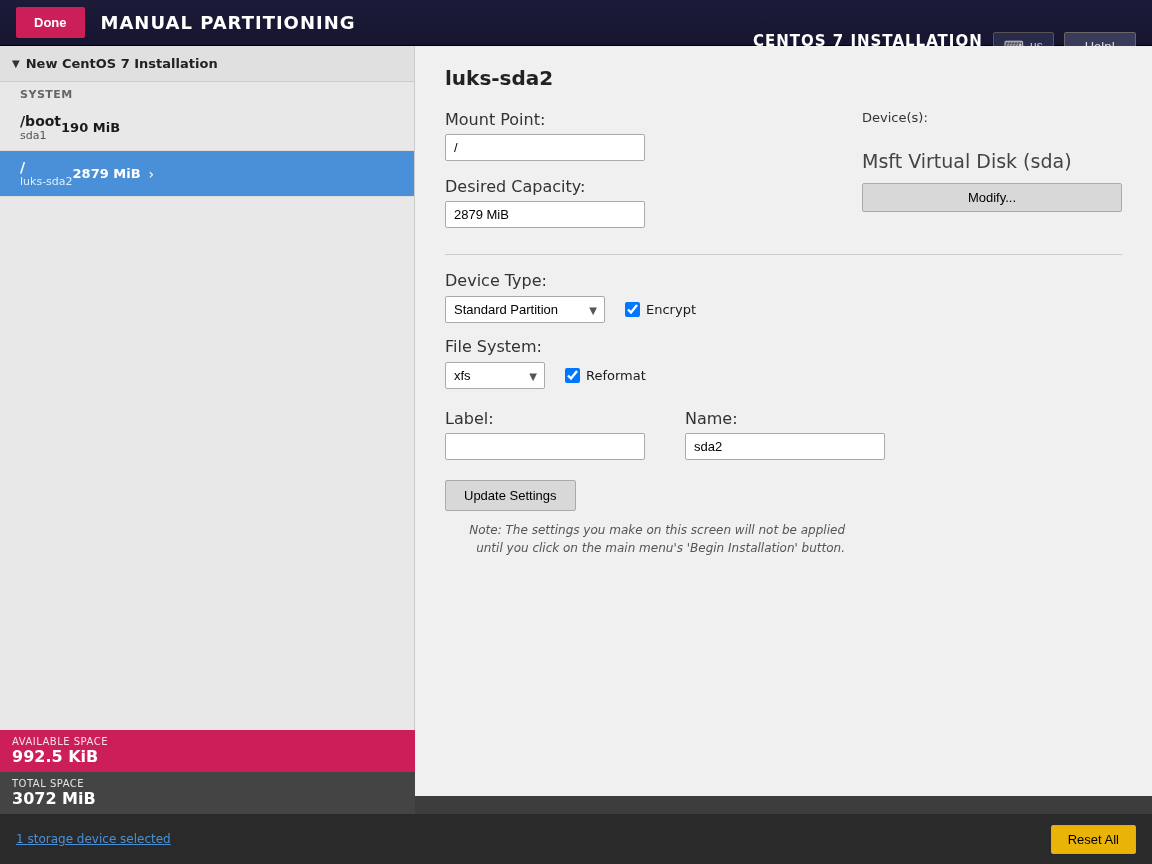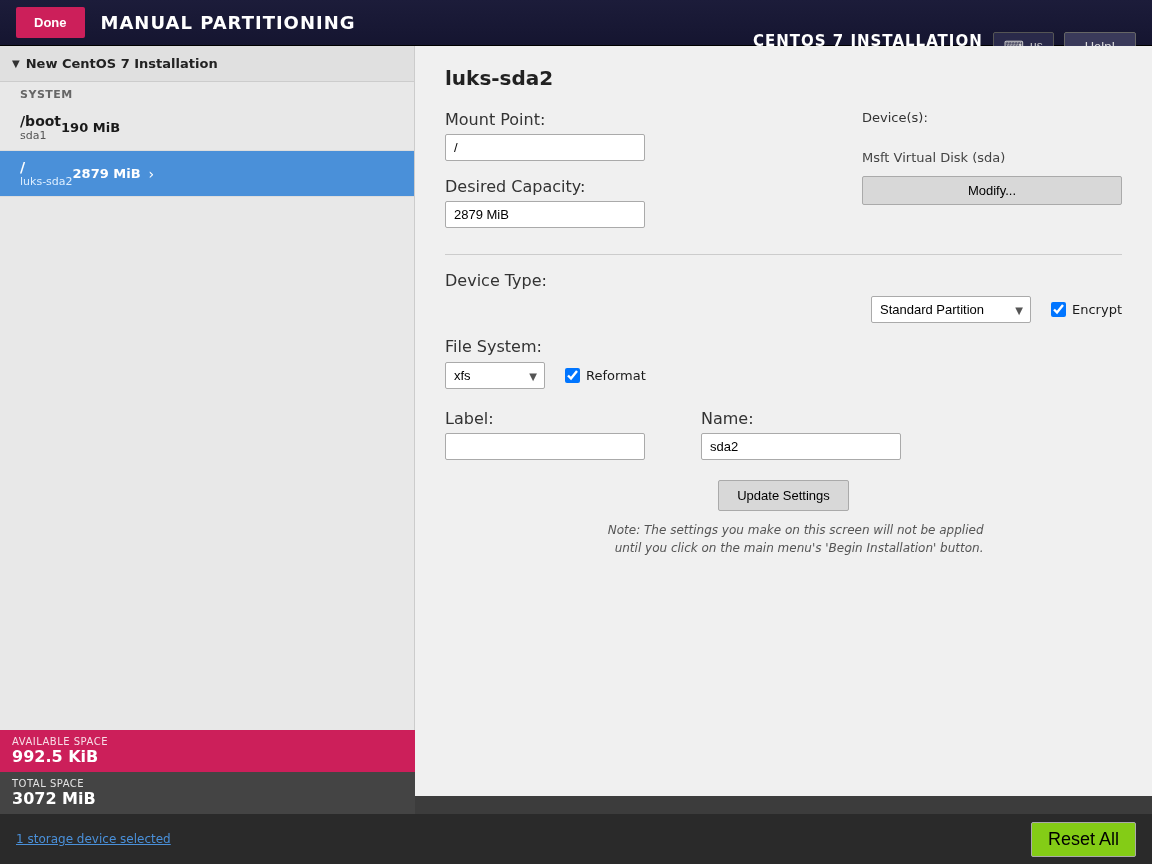--- a/index.html
+++ b/index.html
@@ -223,24 +223,24 @@
       bottom: 0;
       width: 1152px;
     }
     .storage-link {
       color: #4a90d9;
       text-decoration: underline;
       cursor: pointer;
       font-size: 12px;
     }
     .reset-all-btn {
-      background: #84cc16;
+      background: #eab308;
       border: 1px solid #aaa;
       padding: 6px 16px;
-      font-size: 18px;
+      font-size: 13px;
       cursor: pointer;
       border-radius: 2px;
     }
 
     
     .right-panel {
       flex: 1;
       background: #f0f0f0;
       padding: 20px 30px;
       overflow-y: auto;
@@ -270,21 +270,21 @@
       width: 200px;
       border-radius: 2px;
       outline: none;
     }
     .devices-label {
       font-size: 13px;
       color: #333;
       font-weight: normal;
     }
     .device-value {
-      font-size: 13px;
+      font-size: 19px;
       color: #444;
       margin-top: 20px;
     }
     .modify-btn {
       background: #d8d8d8;
       border: 1px solid #aaa;
       padding: 6px 14px;
       font-size: 13px;
       cursor: pointer;
       border-radius: 2px;
@@ -296,21 +296,20 @@
       background: #ccc;
       margin: 10px 0 16px 0;
     }
 
     
     .device-type-row {
       display: flex;
       align-items: center;
       gap: 20px;
       margin-bottom: 14px;
-      justify-content: flex-end;
     }
     .select-wrapper {
       position: relative;
       display: inline-block;
     }
     .form-select {
       appearance: none;
       background: white;
       border: 1px solid #aaa;
       padding: 5px 28px 5px 8px;
@@ -348,29 +347,29 @@
       gap: 20px;
       margin-bottom: 20px;
     }
     .small-select {
       width: 100px;
     }
 
     
     .label-name-row {
       display: flex;
-      gap: 56px;
+      gap: 40px;
       margin-bottom: 20px;
     }
 
     
     .update-row {
       display: flex;
       flex-direction: column;
-      align-items: center;
+      align-items: flex-start;
       gap: 10px;
     }
     .update-settings-btn {
       background: #d8d8d8;
       border: 1px solid #aaa;
       padding: 7px 18px;
       font-size: 13px;
       cursor: pointer;
       border-radius: 2px;
     }

